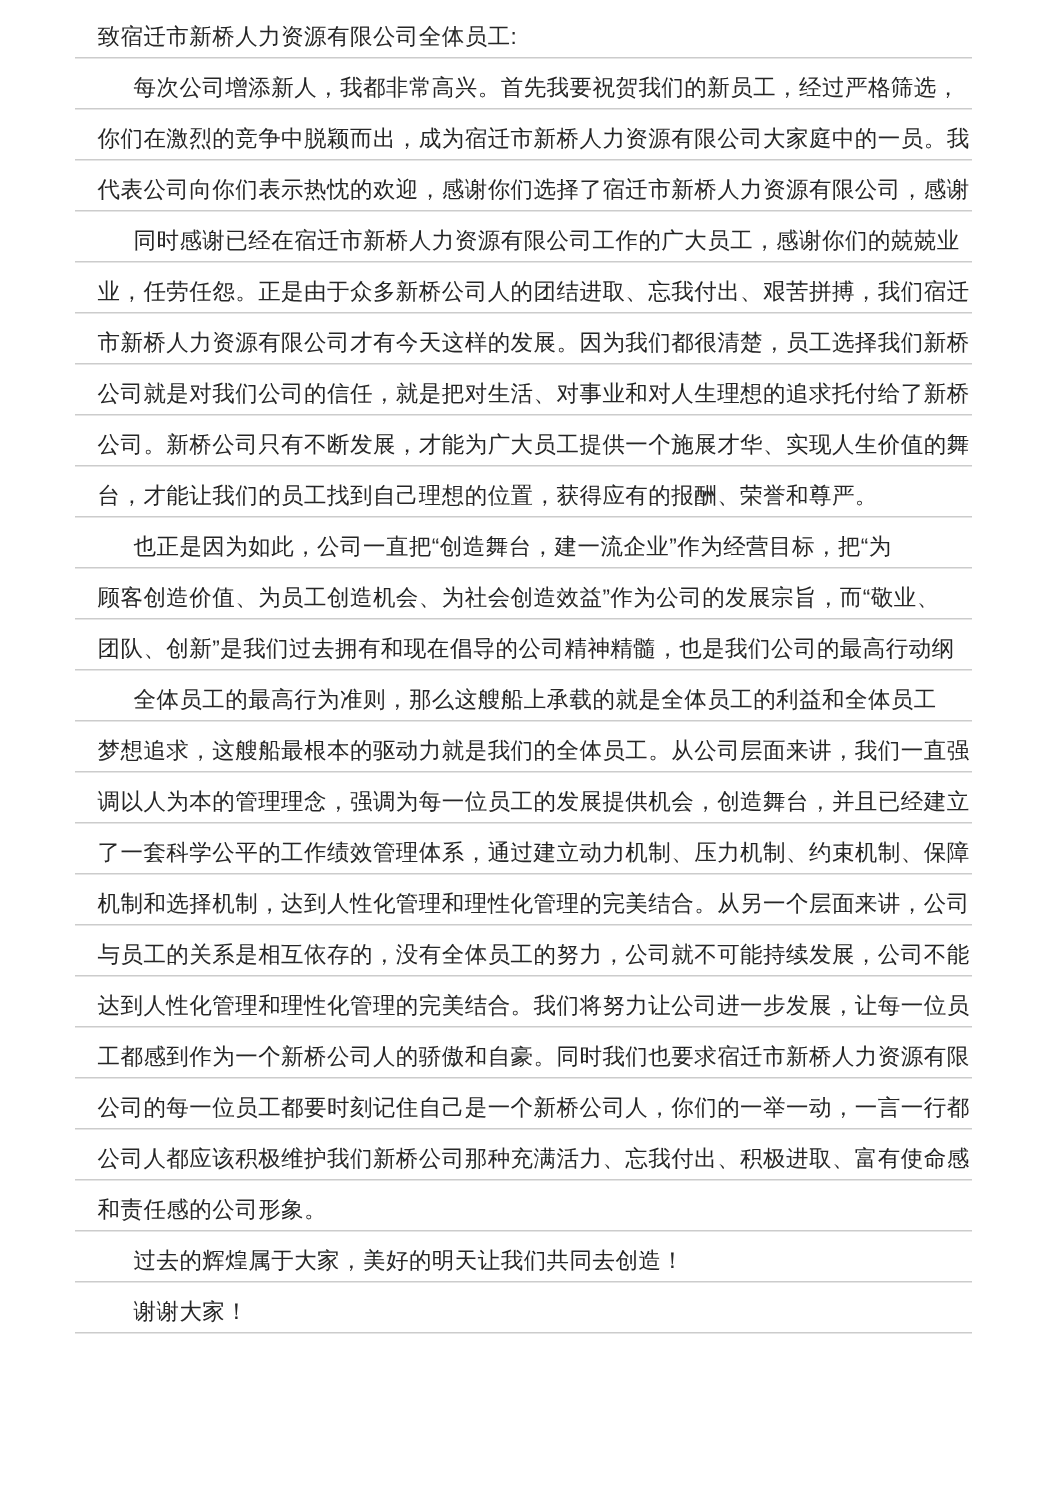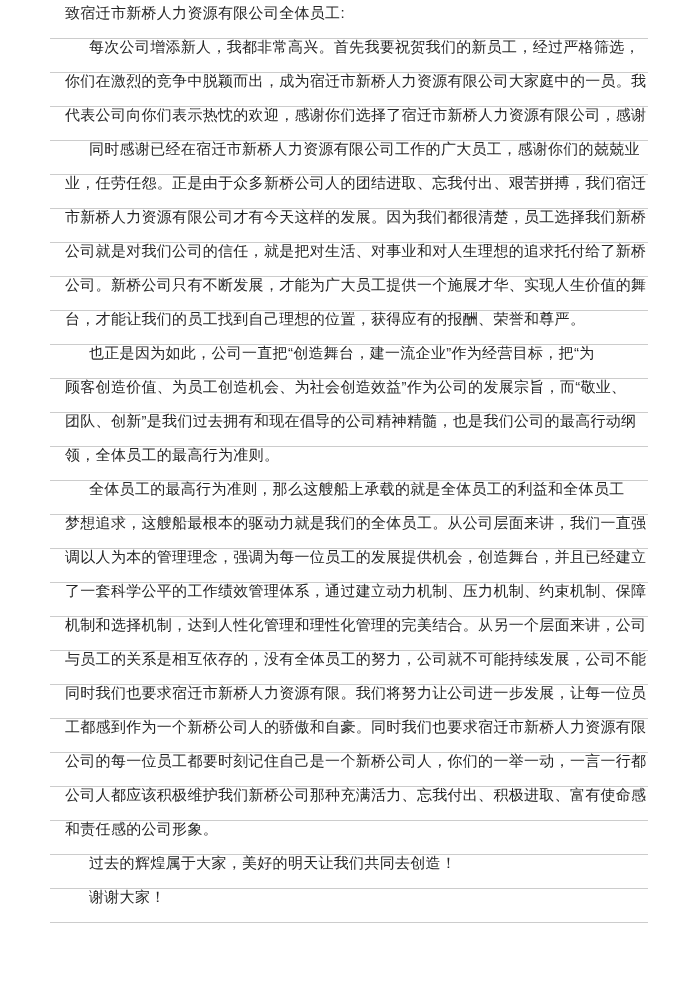--- a/index.html
+++ b/index.html
@@ -24,20 +24,21 @@
   .doc {
     position: absolute;
     top: 5px;
     left: 50px;
     width: 598px;
   }
   .row {
     height: 34px;
     border-bottom: 1.5px solid var(--rule-color);
     display: flex;
+    align-items: flex-end;
     padding: 0 2px 5px 15px;
     overflow: hidden;
   }
   .txt {
     font-size: 15px;
     line-height: 1.1;
     letter-spacing: 0.3px;
     color: var(--text-color);
     white-space: nowrap;
   }
@@ -82,43 +83,40 @@
       </div>
       <div class="row indent">
         <span class="txt">也正是因为如此，公司一直把“创造舞台，建一流企业”作为经营目标，把“为</span>
       </div>
       <div class="row">
         <span class="txt">顾客创造价值、为员工创造机会、为社会创造效益”作为公司的发展宗旨，而“敬业、</span>
       </div>
       <div class="row">
         <span class="txt">团队、创新”是我们过去拥有和现在倡导的公司精神精髓，也是我们公司的最高行动纲</span>
       </div>
-      <div class="row">
-        <span class="txt">领，全体员工的最高行为准则。</span>
-      </div>
       <div class="row indent">
         <span class="txt">全体员工的最高行为准则，那么这艘船上承载的就是全体员工的利益和全体员工</span>
       </div>
       <div class="row">
         <span class="txt">梦想追求，这艘船最根本的驱动力就是我们的全体员工。从公司层面来讲，我们一直强</span>
       </div>
       <div class="row">
         <span class="txt">调以人为本的管理理念，强调为每一位员工的发展提供机会，创造舞台，并且已经建立</span>
       </div>
       <div class="row">
         <span class="txt">了一套科学公平的工作绩效管理体系，通过建立动力机制、压力机制、约束机制、保障</span>
       </div>
       <div class="row">
         <span class="txt">机制和选择机制，达到人性化管理和理性化管理的完美结合。从另一个层面来讲，公司</span>
       </div>
       <div class="row">
         <span class="txt">与员工的关系是相互依存的，没有全体员工的努力，公司就不可能持续发展，公司不能</span>
       </div>
       <div class="row">
-        <span class="txt">同时我们也要求宿迁市新桥人力资源有限。我们将努力让公司进一步发展，让每一位员</span>
+        <span class="txt">达到人性化管理和理性化管理的完美结合。我们将努力让公司进一步发展，让每一位员</span>
       </div>
       <div class="row">
         <span class="txt">工都感到作为一个新桥公司人的骄傲和自豪。同时我们也要求宿迁市新桥人力资源有限</span>
       </div>
       <div class="row">
         <span class="txt">公司的每一位员工都要时刻记住自己是一个新桥公司人，你们的一举一动，一言一行都</span>
       </div>
       <div class="row">
         <span class="txt">公司人都应该积极维护我们新桥公司那种充满活力、忘我付出、积极进取、富有使命感</span>
       </div>

